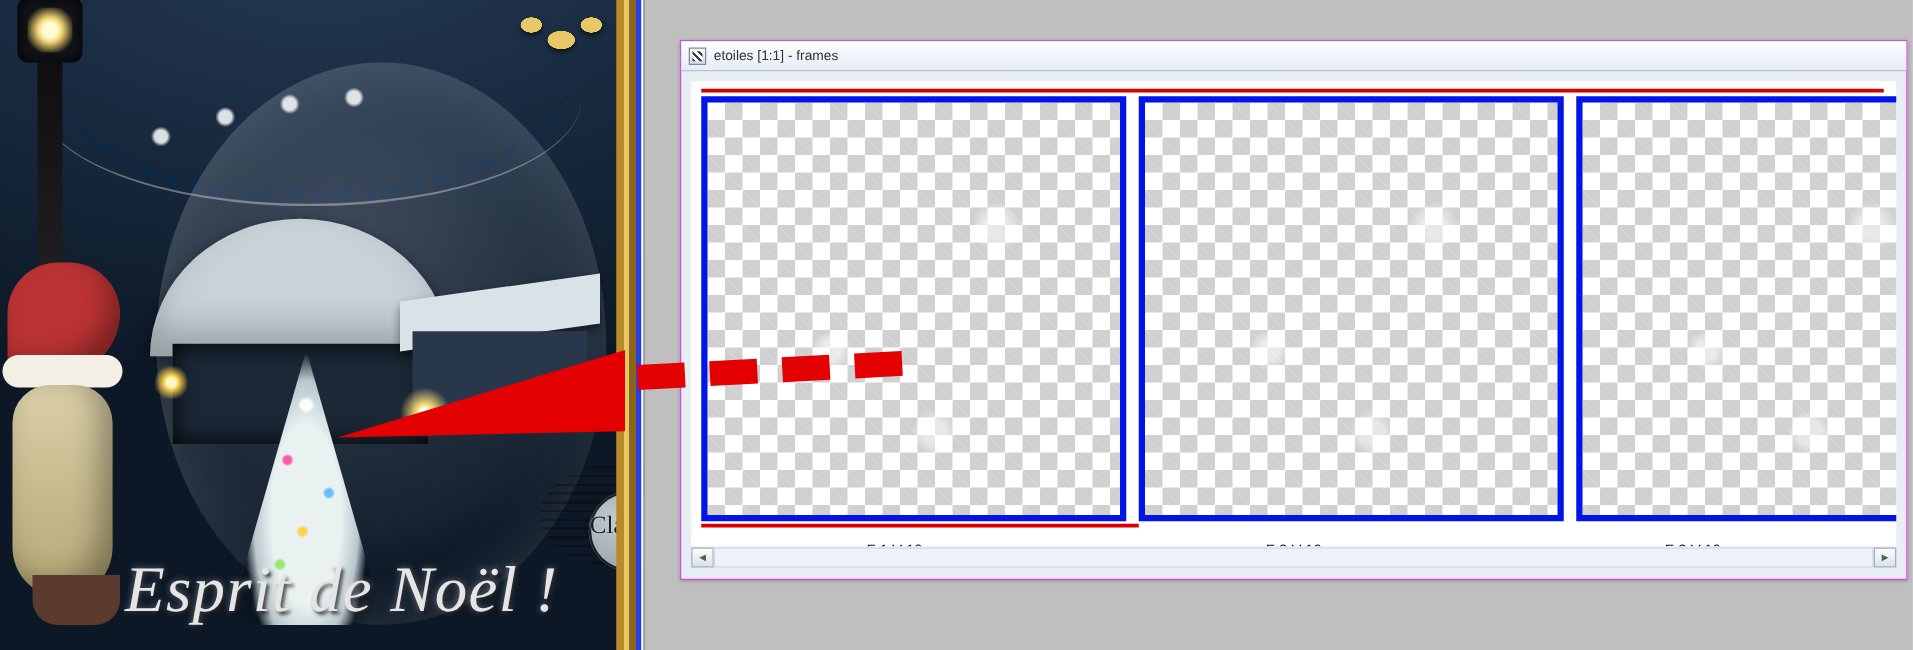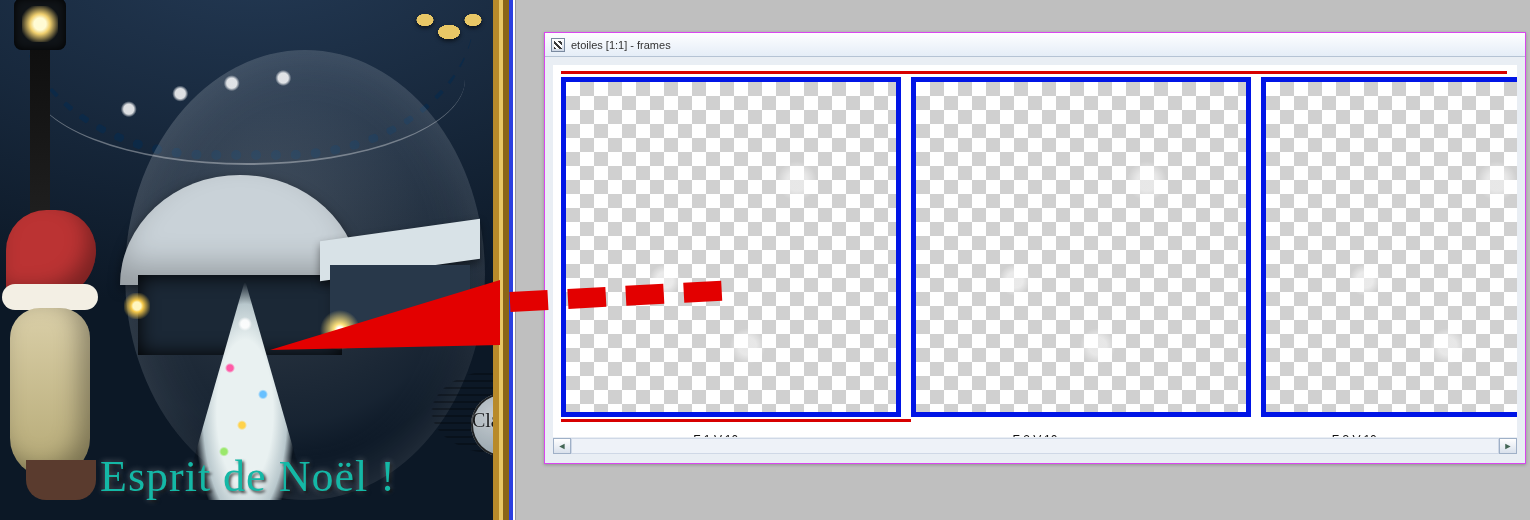--- a/index.html
+++ b/index.html
@@ -299,24 +299,25 @@
   }
   .watermark .name{
     font-family: "Brush Script MT","Segoe Script",cursive;
     font-size:20px; margin-top:-48px; z-index:2; color:#1b1b1b;
     text-shadow:0 0 2px #fff;
   }
 
   .title-script{
     position:absolute; left:100px; bottom:18px;
     font-family:"Brush Script MT","Segoe Script",cursive;
-    font-size:44px; color:#14b8a6;
+    font-size:52px; color:#e5e5e5;
     text-shadow: 0 0 6px rgba(255,255,255,.4), 2px 2px 3px rgba(0,0,0,.8);
     letter-spacing:1px;
     white-space:nowrap;
+    font-style:italic;
   }
 
   
   .annot {
     position:absolute; left:0; top:0; width:1530px; height:520px;
     pointer-events:none;
   }
 </style>
 </head>
 <body>

